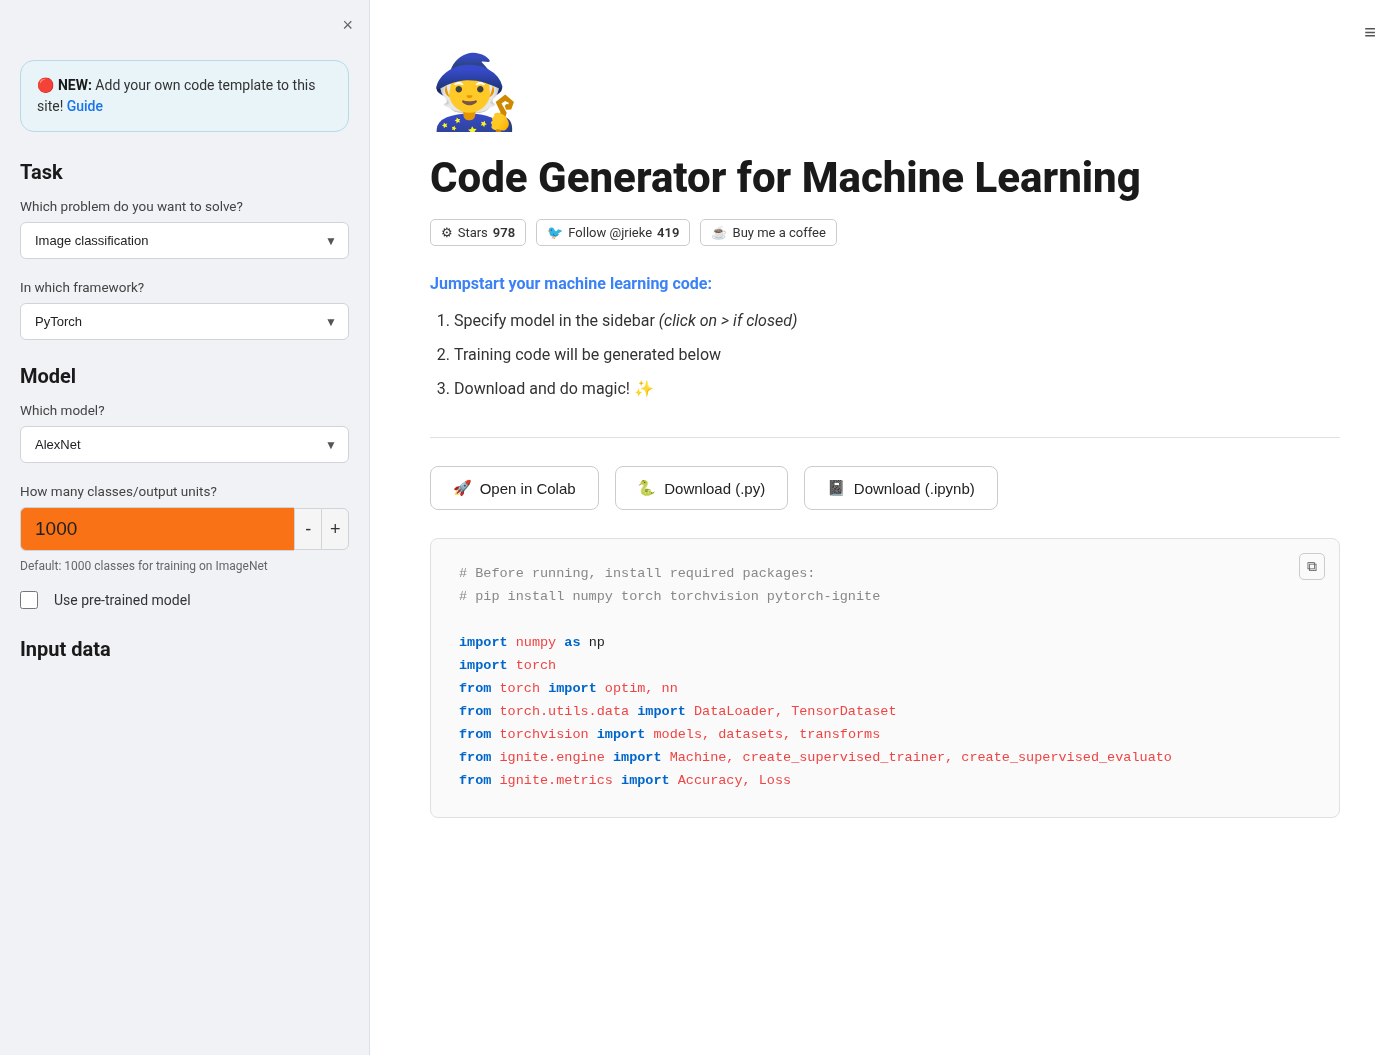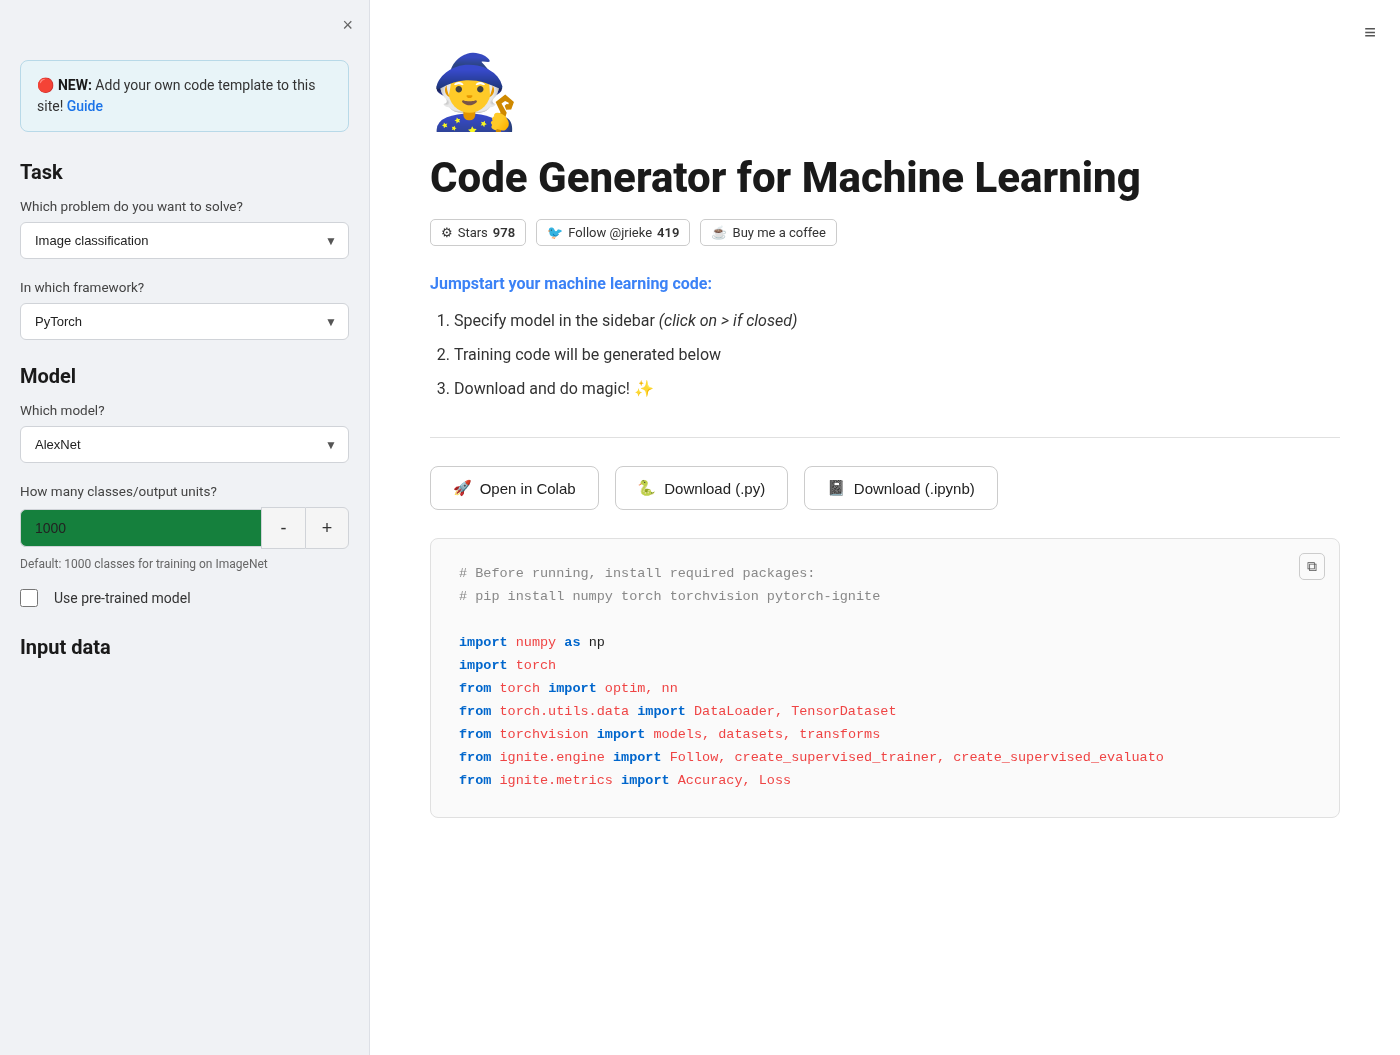--- a/index.html
+++ b/index.html
@@ -32,21 +32,21 @@
       border: none;
       font-size: 18px;
       cursor: pointer;
       color: #666;
       line-height: 1;
     }
 
     .new-banner {
       background: #e8f4f8;
       border: 1px solid #b8d9e8;
-      border-radius: 8px;
+      border-radius: 14px;
       padding: 14px 16px;
       margin-top: 40px;
       margin-bottom: 28px;
       font-size: 14px;
       line-height: 1.5;
       color: #333;
     }
 
     .new-banner .new-label {
       color: #1a1a1a;
@@ -109,23 +109,23 @@
       gap: 0;
       margin-bottom: 8px;
     }
 
     .classes-input {
       flex: 1;
       padding: 10px 14px;
       border: 1.5px solid #d0d3d8;
       border-right: none;
       border-radius: 6px 0 0 6px;
-      font-size: 14px;
+      font-size: 19px;
       color: #222;
-      background: #15803d;
+      background: #f97316;
     }
 
     .stepper-btn {
       width: 44px;
       height: 42px;
       border: 1.5px solid #d0d3d8;
       background: #f5f5f5;
       font-size: 18px;
       cursor: pointer;
       color: #333;
@@ -451,21 +451,21 @@
       <div>
         <span class="code-from-kw">from</span><span class="code-module"> torch </span><span class="code-import-kw">import</span><span class="code-module"> optim, nn</span>
       </div>
       <div>
         <span class="code-from-kw">from</span><span class="code-module"> torch.utils.data </span><span class="code-import-kw">import</span><span class="code-module"> DataLoader, TensorDataset</span>
       </div>
       <div>
         <span class="code-from-kw">from</span><span class="code-module"> torchvision </span><span class="code-import-kw">import</span><span class="code-module"> models, datasets, transforms</span>
       </div>
       <div>
-        <span class="code-from-kw">from</span><span class="code-module"> ignite.engine </span><span class="code-import-kw">import</span><span class="code-module"> Follow, create_supervised_trainer, create_supervised_evaluato</span>
+        <span class="code-from-kw">from</span><span class="code-module"> ignite.engine </span><span class="code-import-kw">import</span><span class="code-module"> Machine, create_supervised_trainer, create_supervised_evaluato</span>
       </div>
       <div>
         <span class="code-from-kw">from</span><span class="code-module"> ignite.metrics </span><span class="code-import-kw">import</span><span class="code-module"> Accuracy, Loss</span>
       </div>
     </div>
   </div>
 
 </div>
 
 </body></html>

